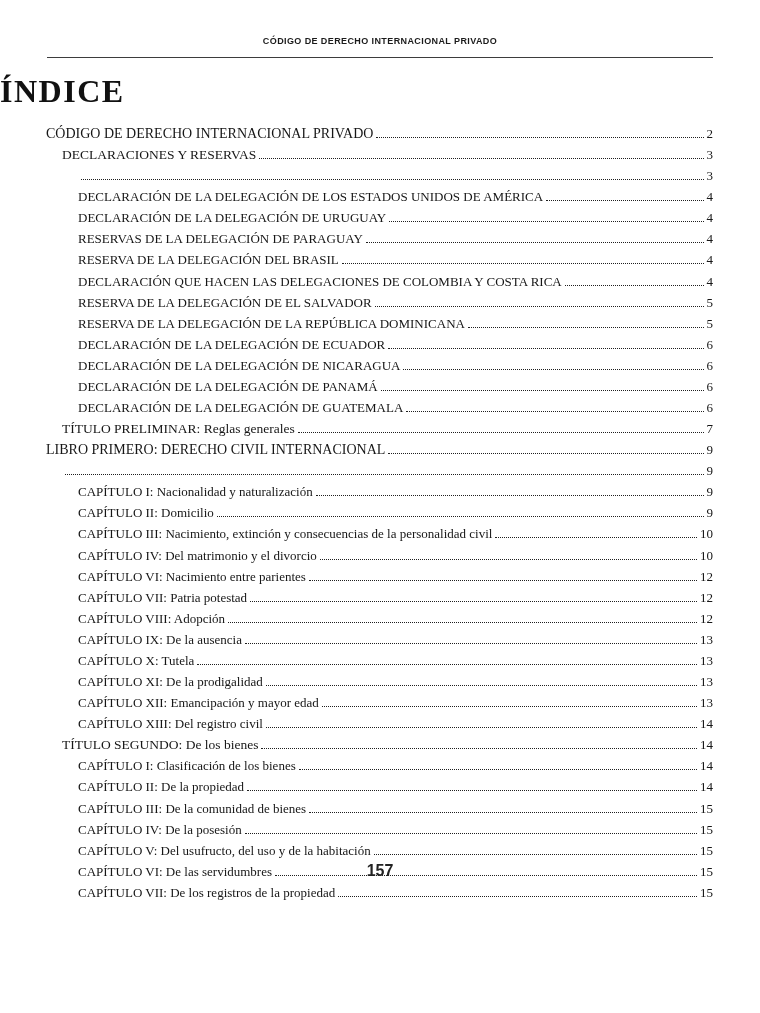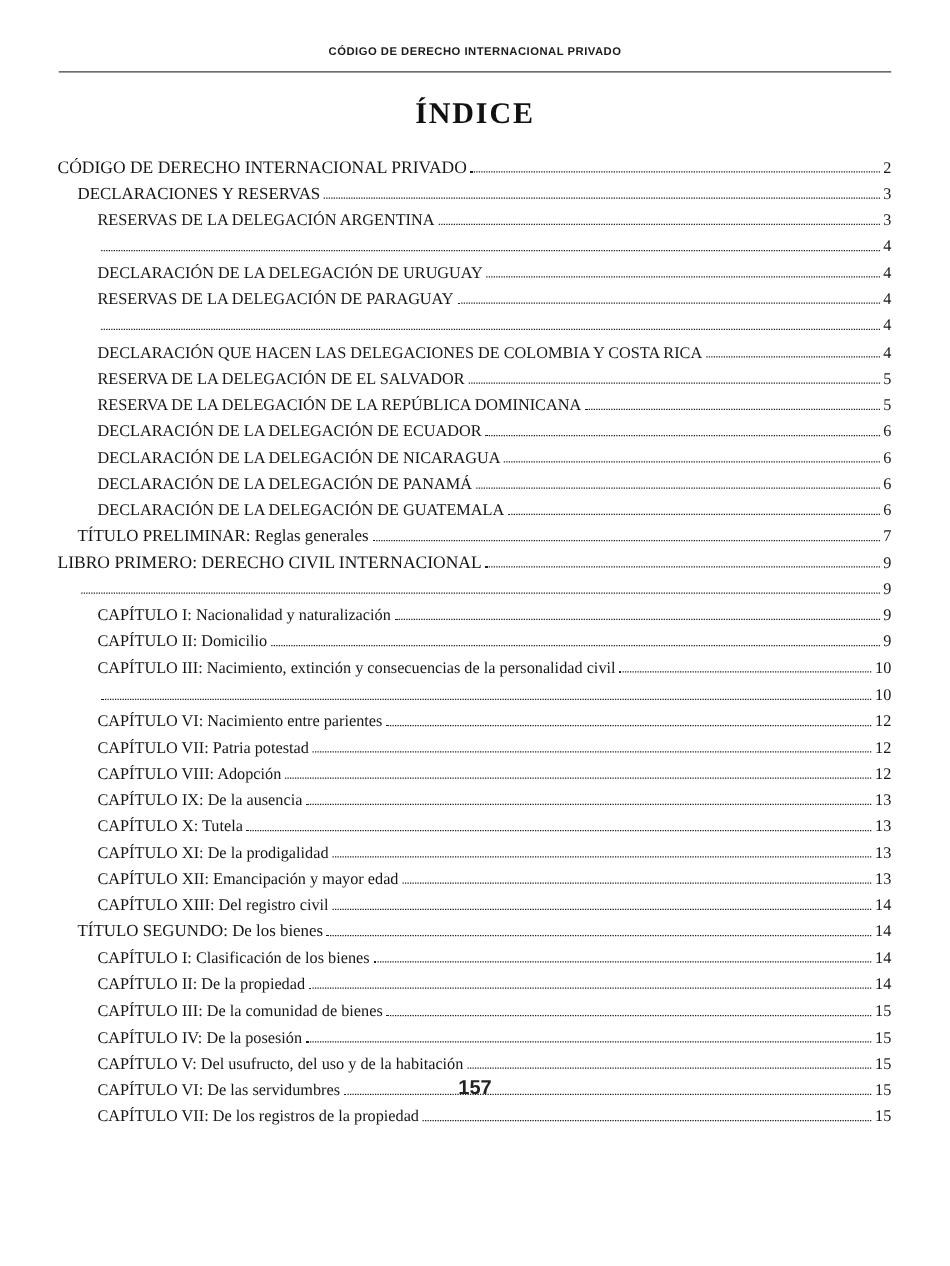--- a/index.html
+++ b/index.html
@@ -27,23 +27,23 @@
     color: #1b1b1b;
   }
   .header-rule {
     margin: 11px 47px 0 47px;
     border: none;
     border-top: 1.6px solid #3d3d3d;
     height: 0;
   }
   .doc-title {
     margin: 17px 0 0 0;
-    text-align: center;
+    text-align: left;
     font-family: "Liberation Serif", "DejaVu Serif", serif;
-    font-size: 24px;
+    font-size: 32px;
     font-weight: 700;
     letter-spacing: 1.5px;
     color: #111111;
     line-height: 32px;
   }
   .toc {
     margin: 16px 47px 0 46px;
   }
   .toc-entry {
     display: flex;
@@ -96,39 +96,40 @@
         <span class="toc-label">CÓDIGO DE DERECHO INTERNACIONAL PRIVADO</span>
         <span class="toc-dots"></span>
         <span class="toc-page">2</span>
       </div>
       <div class="toc-entry level-1">
         <span class="toc-label">DECLARACIONES Y RESERVAS</span>
         <span class="toc-dots"></span>
         <span class="toc-page">3</span>
       </div>
       <div class="toc-entry level-2">
-        <span class="toc-label">RESERVAS DE LA DELEGACIÓN ARGENTINA</span>
         <span class="toc-dots"></span>
         <span class="toc-page">3</span>
       </div>
       <div class="toc-entry level-2">
+        <span class="toc-label">DECLARACIÓN DE LA DELEGACIÓN DE LOS ESTADOS UNIDOS DE AMÉRICA</span>
         <span class="toc-dots"></span>
         <span class="toc-page">4</span>
       </div>
       <div class="toc-entry level-2">
         <span class="toc-label">DECLARACIÓN DE LA DELEGACIÓN DE URUGUAY</span>
         <span class="toc-dots"></span>
         <span class="toc-page">4</span>
       </div>
       <div class="toc-entry level-2">
         <span class="toc-label">RESERVAS DE LA DELEGACIÓN DE PARAGUAY</span>
         <span class="toc-dots"></span>
         <span class="toc-page">4</span>
       </div>
       <div class="toc-entry level-2">
+        <span class="toc-label">RESERVA DE LA DELEGACIÓN DEL BRASIL</span>
         <span class="toc-dots"></span>
         <span class="toc-page">4</span>
       </div>
       <div class="toc-entry level-2">
         <span class="toc-label">DECLARACIÓN QUE HACEN LAS DELEGACIONES DE COLOMBIA Y COSTA RICA</span>
         <span class="toc-dots"></span>
         <span class="toc-page">4</span>
       </div>
       <div class="toc-entry level-2">
         <span class="toc-label">RESERVA DE LA DELEGACIÓN DE EL SALVADOR</span>
@@ -183,20 +184,21 @@
         <span class="toc-label">CAPÍTULO II: Domicilio</span>
         <span class="toc-dots"></span>
         <span class="toc-page">9</span>
       </div>
       <div class="toc-entry level-2">
         <span class="toc-label">CAPÍTULO III: Nacimiento, extinción y consecuencias de la personalidad civil</span>
         <span class="toc-dots"></span>
         <span class="toc-page">10</span>
       </div>
       <div class="toc-entry level-2">
+        <span class="toc-label">CAPÍTULO IV: Del matrimonio y el divorcio</span>
         <span class="toc-dots"></span>
         <span class="toc-page">10</span>
       </div>
       <div class="toc-entry level-2">
         <span class="toc-label">CAPÍTULO VI: Nacimiento entre parientes</span>
         <span class="toc-dots"></span>
         <span class="toc-page">12</span>
       </div>
       <div class="toc-entry level-2">
         <span class="toc-label">CAPÍTULO VII: Patria potestad</span>

